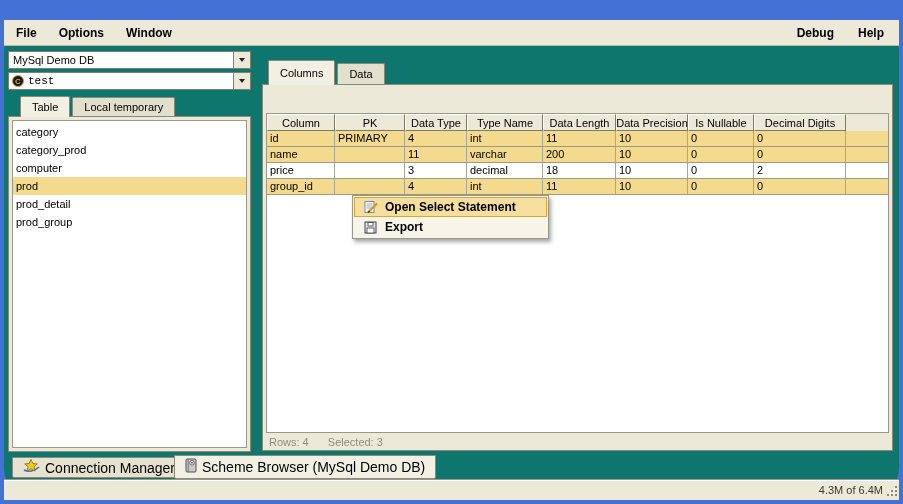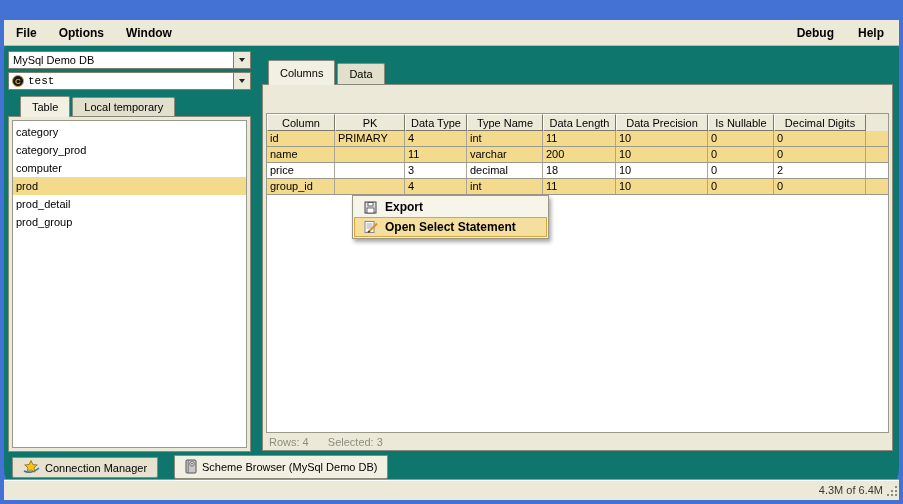--- a/index.html
+++ b/index.html
@@ -73,35 +73,35 @@
   .thead { display:flex; height:17px; background:#ECE9D8; }
   .th { display:flex; align-items:center; justify-content:center; font-size:11px;
     border-top:1px solid #fdfdf5; border-left:1px solid #fdfdf5;
     border-right:1px solid #7a7a6a; border-bottom:1px solid #7a7a6a;
     overflow:hidden; white-space:nowrap; }
   .trow { display:flex; height:16px; border-bottom:1px solid #9a9a8a; background:#fff; }
   .trow.selected { background:#F4DA8C; }
   .td { border-right:1px solid #aaa795; padding-left:3px; font-size:11px; line-height:15px;
     overflow:hidden; white-space:nowrap; }
   .c0{width:68px}.c1{width:70px}.c2{width:62px}.c3{width:76px}
-  .c4{width:73px}.c5{width:92px}.c6{width:66px}.c7{width:92px}
+  .c4{width:73px}.c5{width:72px}.c6{width:66px}.c7{width:92px}
   .cfill{ width:8px; border-right:none; }
 
   
   .context-menu { position:absolute; left:348px; top:175px; width:197px; z-index:10;
     background:#F7F5E9; border:1px solid #98988a; padding:1px;
     box-shadow:2px 3px 4px rgba(0,0,0,.35); }
   .cm-item { height:20px; display:flex; align-items:center; padding-left:9px;
     font-weight:bold; font-size:12px; border:1px solid transparent; }
   .cm-item.hl { background:#F4DF9F; border:1px solid #DCA53C; }
   .cm-icon { width:16px; height:14px; margin-right:5px; display:flex; align-items:center; }
 
   
   .btab { position:absolute; display:flex; align-items:center; gap:5px; padding:0 10px;
-    border:1px solid #8a8a7a; border-radius:0 0 2px 2px; font-size:11px; }
+    border:1px solid #8a8a7a; border-radius:0 0 2px 2px; font-size:14px; }
   .btab.inactive { left:8px; top:437px; height:21px; background:#E6E2CF; }
   .btab.active { left:170px; top:435px; height:24px; background:#F2F0E3; }
   .statusbar { position:absolute; left:0; right:0; bottom:0; height:21px; background:#ECE9D8;
     border-top:1px solid #98988a; box-shadow:inset 0 1px 0 #fff;
     display:flex; align-items:center; justify-content:flex-end; padding-right:16px; color:#3a392f; }
   .grip { position:absolute; right:1px; bottom:1px; }
 </style>
 </head>
 <body>
 
@@ -225,42 +225,42 @@
           <span class="td cfill"></span>
         </div>
       </div>
       <div class="pane-status">
         <span>Rows: 4</span>
         <span>Selected: 3</span>
       </div>
     </div>
 
     <div class="context-menu">
-      <div class="cm-item">
-        <span class="cm-icon">
-          <svg width="13" height="13" viewBox="0 0 13 13">
-            <rect x="1" y="1" width="11" height="11" fill="#dfe3e8" stroke="#444"></rect>
-            <rect x="4" y="1.5" width="5" height="3.5" fill="#fff" stroke="#444" stroke-width="0.8"></rect>
-            <rect x="3" y="7" width="7" height="5" fill="#fff" stroke="#444" stroke-width="0.8"></rect>
-          </svg>
-        </span>
-        <span>Export</span>
-      </div>
       <div class="cm-item hl">
         <span class="cm-icon">
           <svg width="15" height="14" viewBox="0 0 15 14">
             <rect x="1" y="1.5" width="9" height="11" fill="#fff" stroke="#7a8aa0"></rect>
             <line x1="2.5" y1="4" x2="8.5" y2="4" stroke="#9ab"></line>
             <line x1="2.5" y1="6" x2="8.5" y2="6" stroke="#9ab"></line>
             <line x1="2.5" y1="8" x2="8.5" y2="8" stroke="#9ab"></line>
             <line x1="4" y1="12.5" x2="13" y2="3.5" stroke="#e09020" stroke-width="2.2"></line>
             <line x1="4" y1="12.5" x2="5.6" y2="10.9" stroke="#333" stroke-width="1.4"></line>
           </svg>
         </span>
         <span>Open Select Statement</span>
+      </div>
+      <div class="cm-item">
+        <span class="cm-icon">
+          <svg width="13" height="13" viewBox="0 0 13 13">
+            <rect x="1" y="1" width="11" height="11" fill="#dfe3e8" stroke="#444"></rect>
+            <rect x="4" y="1.5" width="5" height="3.5" fill="#fff" stroke="#444" stroke-width="0.8"></rect>
+            <rect x="3" y="7" width="7" height="5" fill="#fff" stroke="#444" stroke-width="0.8"></rect>
+          </svg>
+        </span>
+        <span>Export</span>
       </div>
     </div>
 
     <div class="btab inactive">
       <span>
         <svg width="17" height="14" viewBox="0 0 17 14">
           <path d="M1,11 Q8,14.5 16,8" fill="none" stroke="#3a6ad0" stroke-width="1.6"></path>
           <polygon points="8,0.5 9.9,4.6 14.3,4.9 11,7.8 12,12.2 8,9.8 4,12.2 5,7.8 1.7,4.9 6.1,4.6" fill="#f5c518" stroke="#8a6a10" stroke-width="0.8"></polygon>
         </svg>
       </span>

